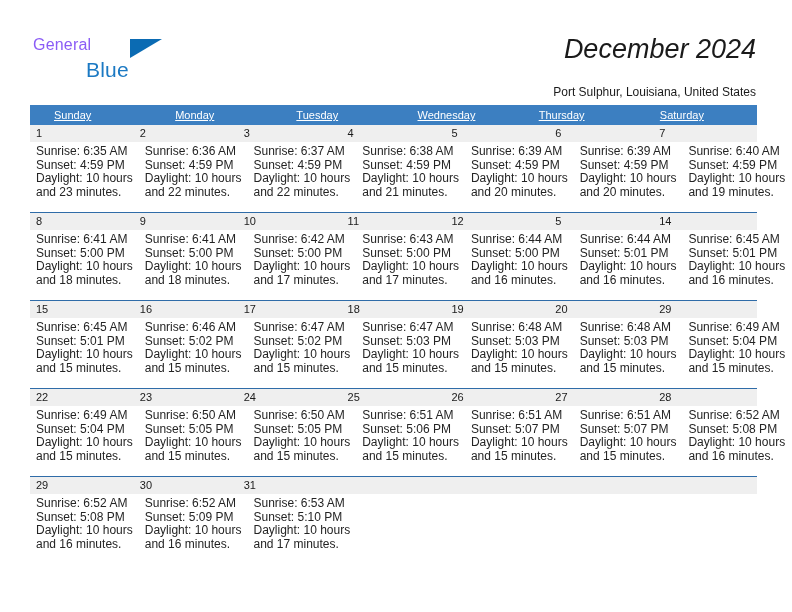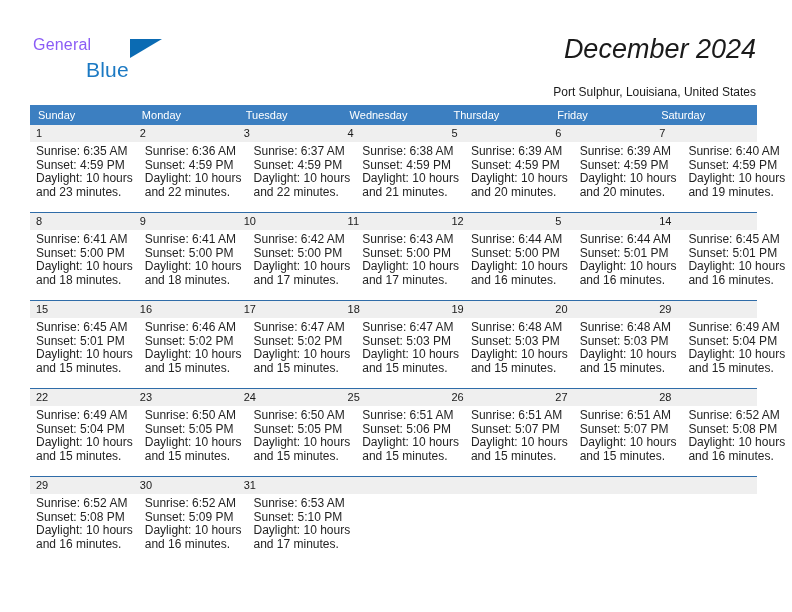--- a/index.html
+++ b/index.html
@@ -95,24 +95,25 @@
   .dow-row {
     display: flex;
     background: #3c7fc1;
     height: 20px;
   }
   .dow-cell {
     flex: 1 1 0;
     color: #ffffff;
     font-size: 11px;
     line-height: 20px;
-    padding-left: 8px;
+    padding-left: 24px;
     box-sizing: border-box;
     white-space: nowrap;
     overflow: hidden;
+    text-decoration: underline;
   }
   .week {
     border-top: 1.4px solid #2f6ca8;
   }
   .week:first-of-type {
     border-top: none;
   }
   .week-nums {
     display: flex;
     background: #efefef;
@@ -163,21 +164,20 @@
     <div class="subtitle">Port Sulphur, Louisiana, United States</div>
   </div>
 
   <div class="calendar">
     <div class="dow-row" id="dow-row">
         <div class="dow-cell">Sunday</div>
         <div class="dow-cell">Monday</div>
         <div class="dow-cell">Tuesday</div>
         <div class="dow-cell">Wednesday</div>
         <div class="dow-cell">Thursday</div>
-        <div class="dow-cell">Friday</div>
         <div class="dow-cell">Saturday</div>
       </div>
     <div id="weeks-container">
         <div class="week">
           <div class="week-nums">
             <div class="num-cell">1</div>
             <div class="num-cell">2</div>
             <div class="num-cell">3</div>
             <div class="num-cell">4</div>
             <div class="num-cell">5</div>

